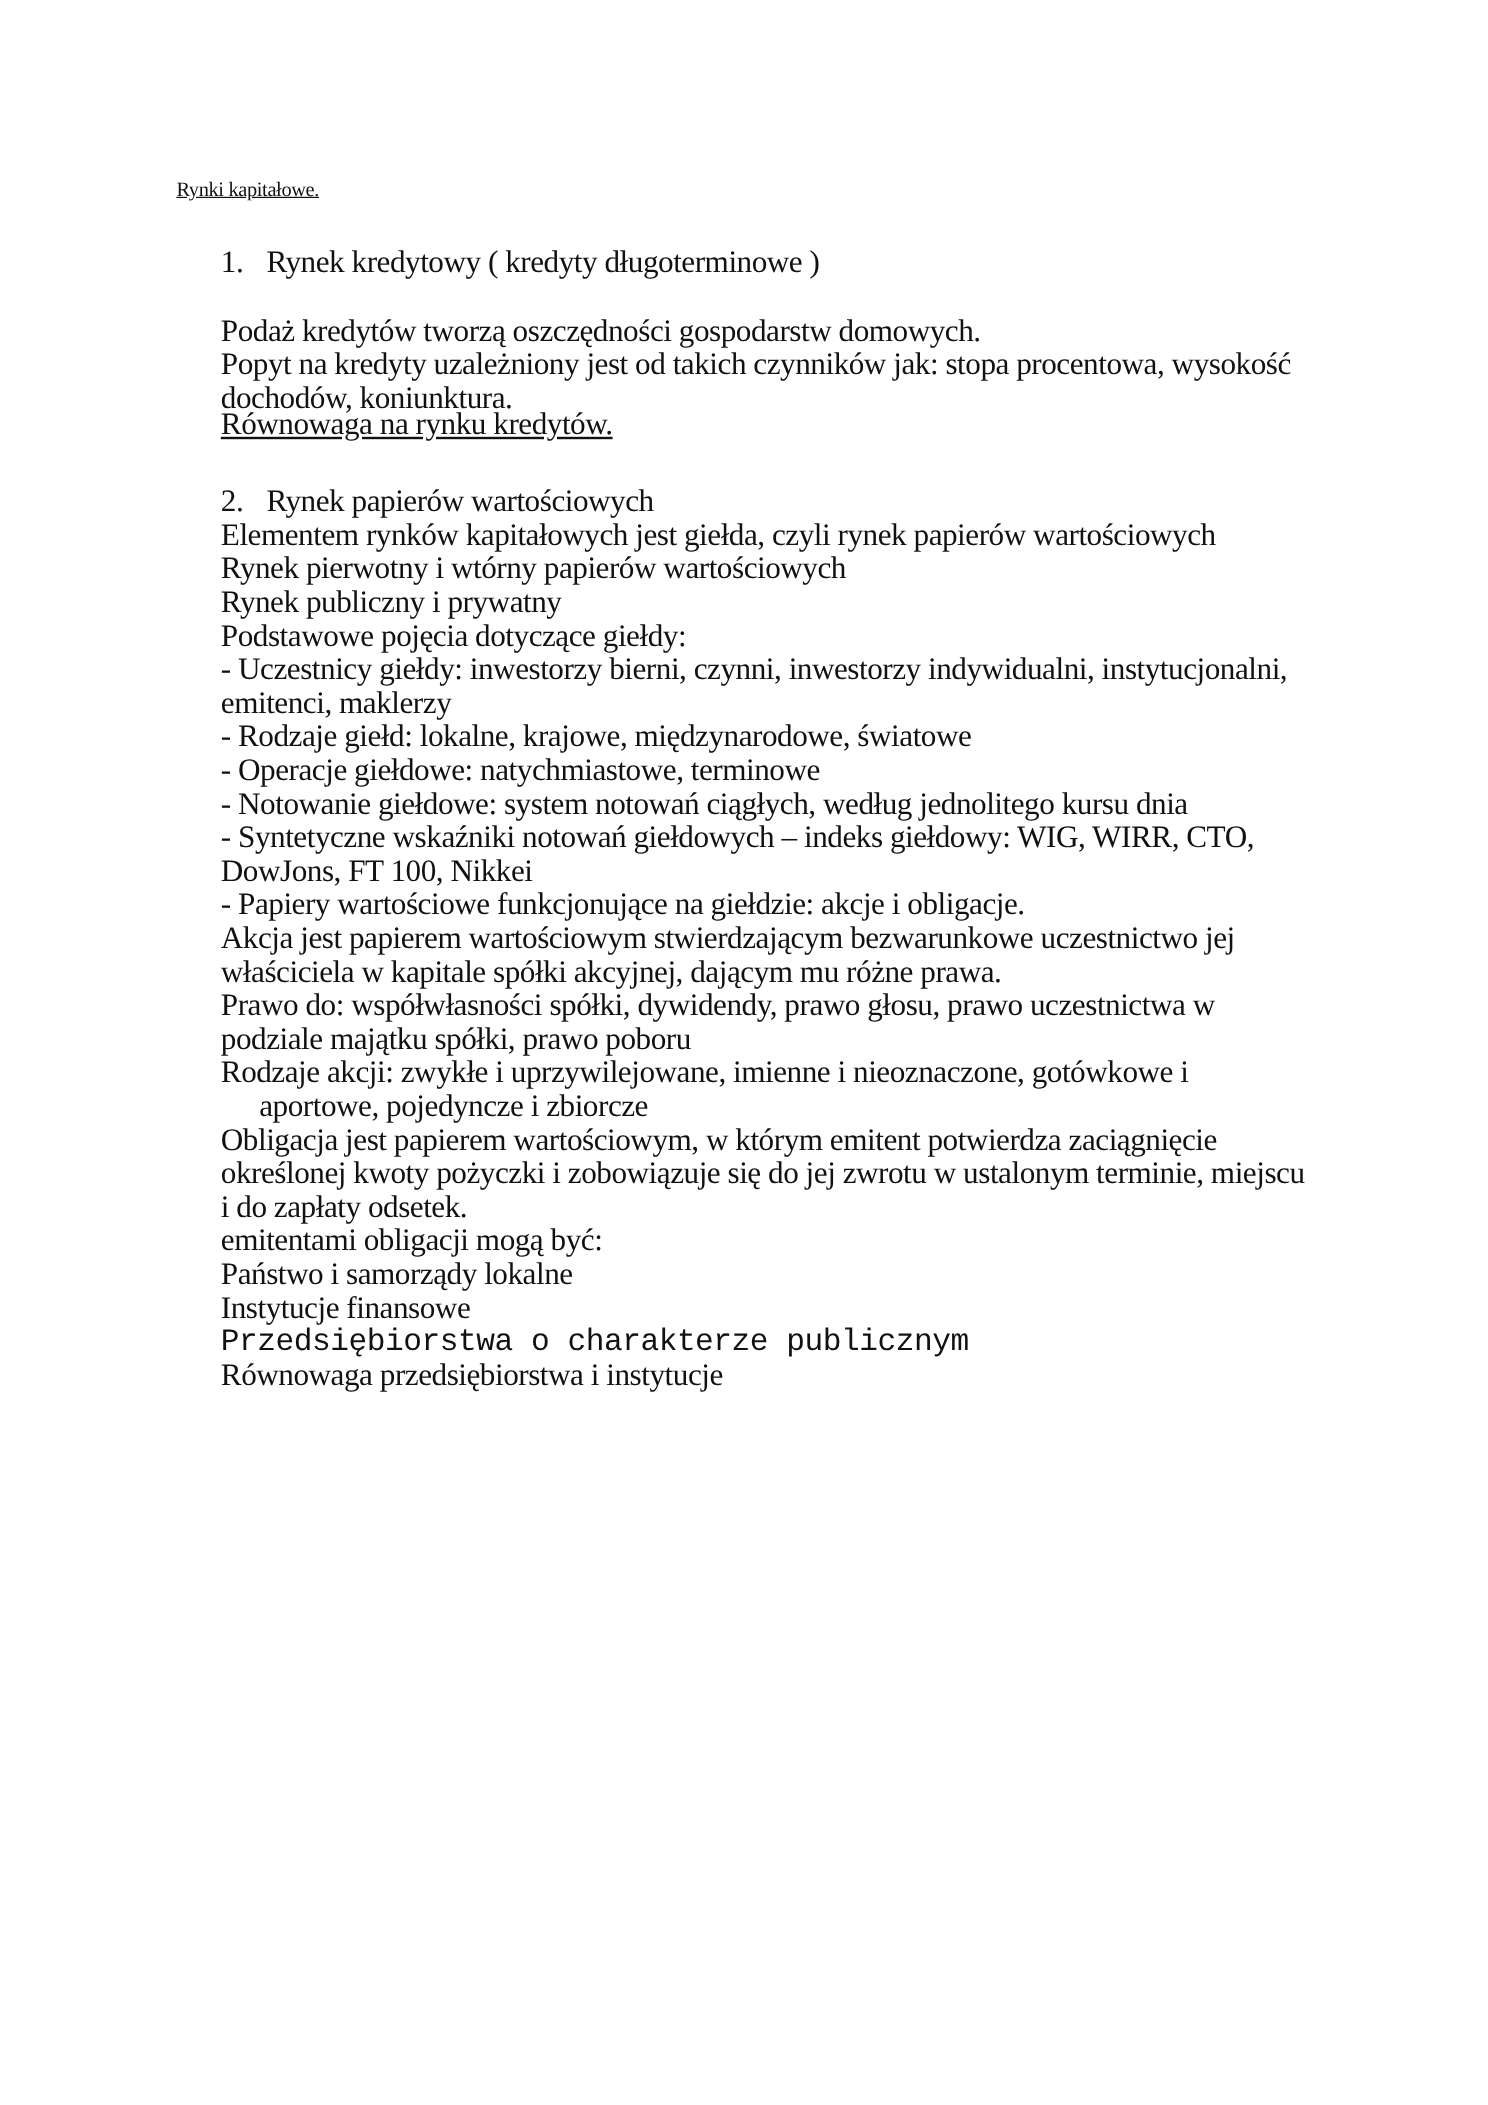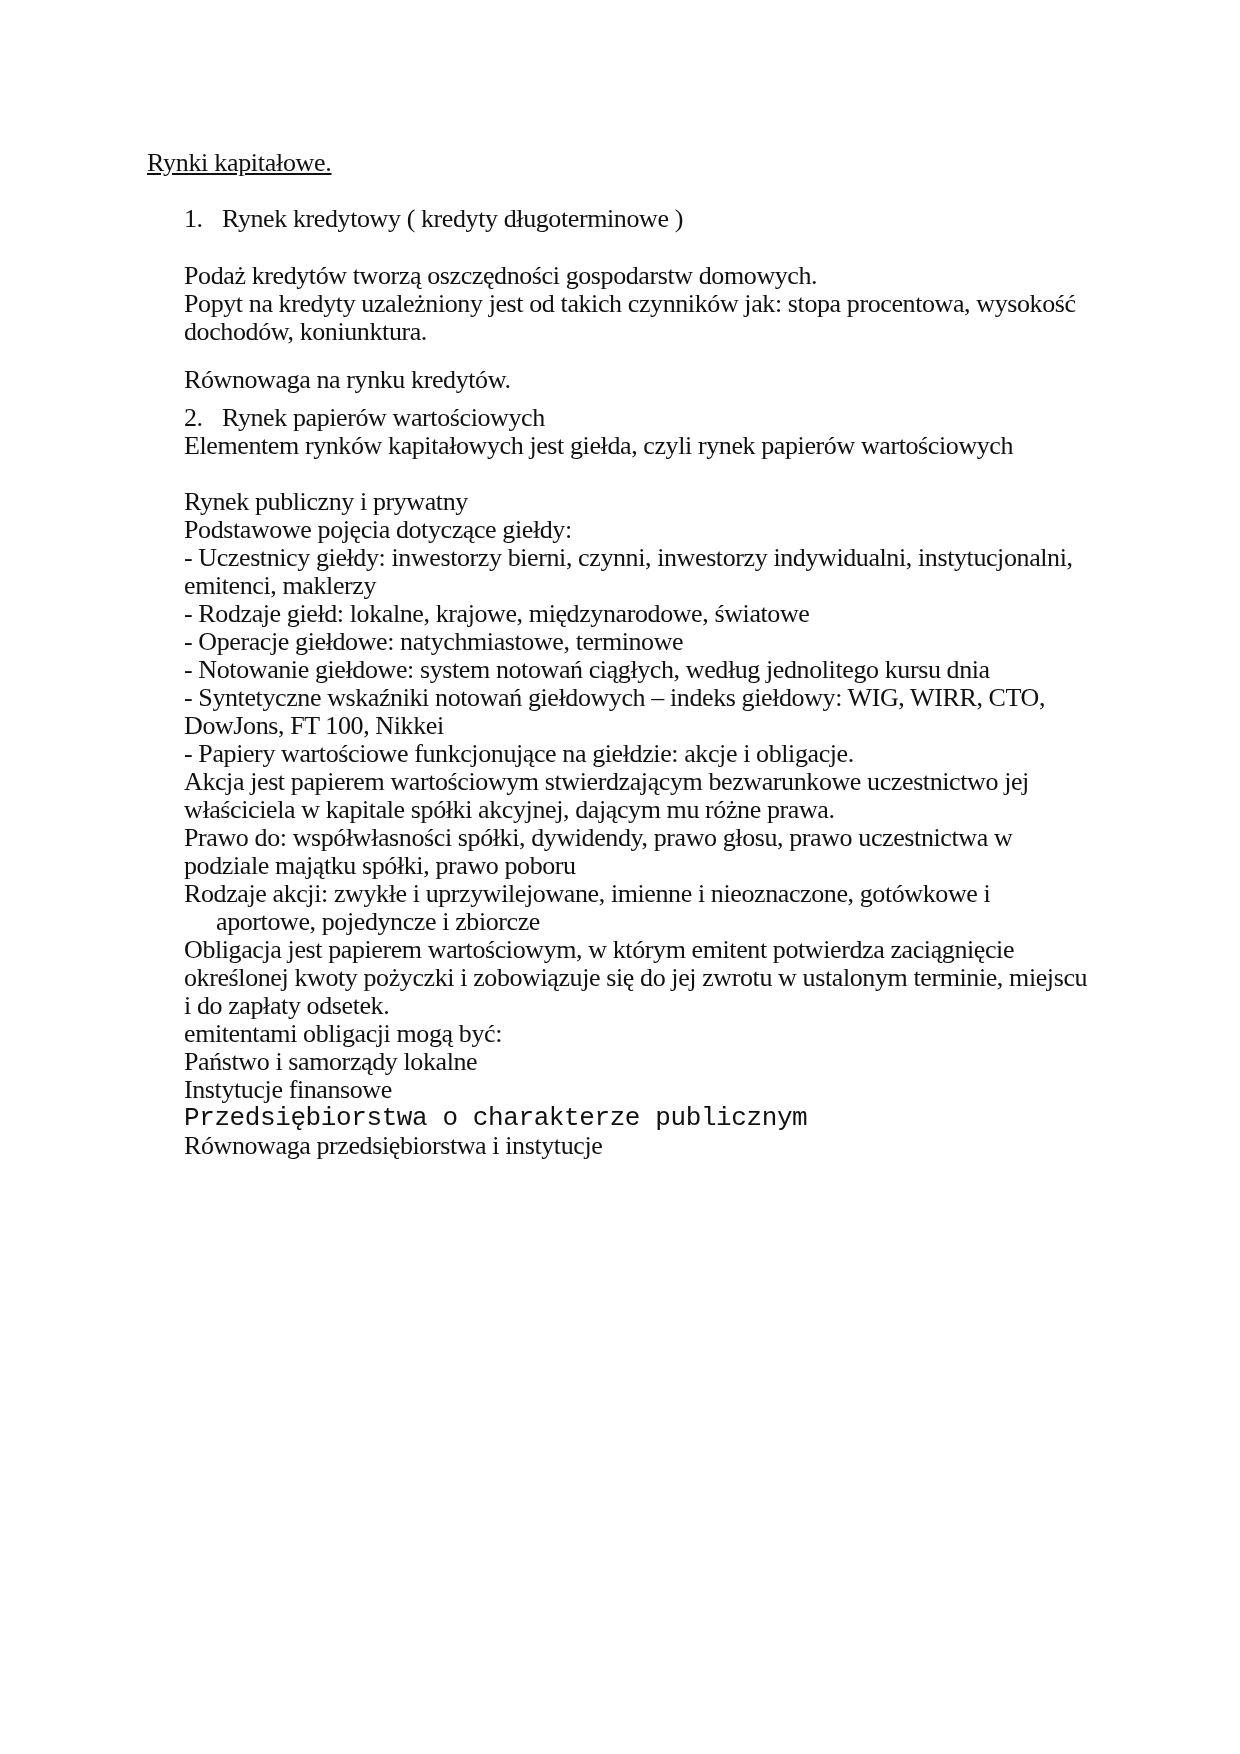--- a/index.html
+++ b/index.html
@@ -1,37 +1,38 @@
 <!DOCTYPE html>
 <html><head>
 <meta charset="utf-8">
 <style>
   html, body { margin:0; padding:0; background:#ffffff; }
   body { width:1240px; height:1754px; position:relative; overflow:hidden; }
   .page { position:absolute; left:0; top:0; width:1240px; height:1754px; background:#fff; color:#111; font-family:"Liberation Serif", "DejaVu Serif", serif; }
-  .title { position:absolute; left:147px; top:148px; font-size:26px; text-decoration:underline; letter-spacing:-0.3px; }
+  .title { position:absolute; left:147px; top:148px; font-size:17px; text-decoration:underline; letter-spacing:-0.3px; }
   .ln { position:absolute; left:184px; font-size:26px; white-space:nowrap; letter-spacing:-0.4px; line-height:28px; }
   .num { display:inline-block; width:38px; }
 </style>
 </head>
 <body>
 
 <div class="page">
   <div class="title">Rynki kapitałowe.</div>
 
   <div class="ln" style="top:205px;"><span class="num">1.</span><span>Rynek kredytowy  ( kredyty długoterminowe )</span></div>
 
   <div class="ln" style="top:262px;">Podaż kredytów tworzą oszczędności gospodarstw domowych.</div>
   <div class="ln" style="top:290px;">Popyt na kredyty uzależniony jest od takich czynników jak: stopa procentowa, wysokość</div>
   <div class="ln" style="top:318px;">dochodów, koniunktura.</div>
-  <div class="ln" style="top:366px;">Równowaga na rynku kredytów.</div>
+  <div class="ln" style="top:340px;text-decoration:underline;">Równowaga na rynku kredytów.</div>
 
   <div class="ln" style="top:404px;"><span class="num">2.</span><span>Rynek papierów wartościowych</span></div>
 
   <div class="ln" style="top:432px;">Elementem rynków kapitałowych jest giełda, czyli rynek papierów wartościowych</div>
+  <div class="ln" style="top:460px;">Rynek pierwotny i wtórny papierów wartościowych</div>
   <div class="ln" style="top:488px;">Rynek publiczny i prywatny</div>
   <div class="ln" style="top:516px;">Podstawowe pojęcia dotyczące giełdy:</div>
   <div class="ln" style="top:544px;">- Uczestnicy giełdy: inwestorzy bierni, czynni, inwestorzy indywidualni, instytucjonalni,</div>
   <div class="ln" style="top:572px;">emitenci, maklerzy</div>
   <div class="ln" style="top:600px;">-  Rodzaje giełd: lokalne, krajowe, międzynarodowe, światowe</div>
   <div class="ln" style="top:628px;">-  Operacje giełdowe: natychmiastowe, terminowe</div>
   <div class="ln" style="top:656px;">-  Notowanie giełdowe: system notowań ciągłych, według jednolitego kursu dnia</div>
   <div class="ln" style="top:684px;">-  Syntetyczne wskaźniki notowań giełdowych – indeks giełdowy: WIG, WIRR, CTO,</div>
   <div class="ln" style="top:712px;">DowJons, FT 100, Nikkei</div>
   <div class="ln" style="top:740px;"> -  Papiery wartościowe funkcjonujące na giełdzie: akcje i obligacje.</div>

